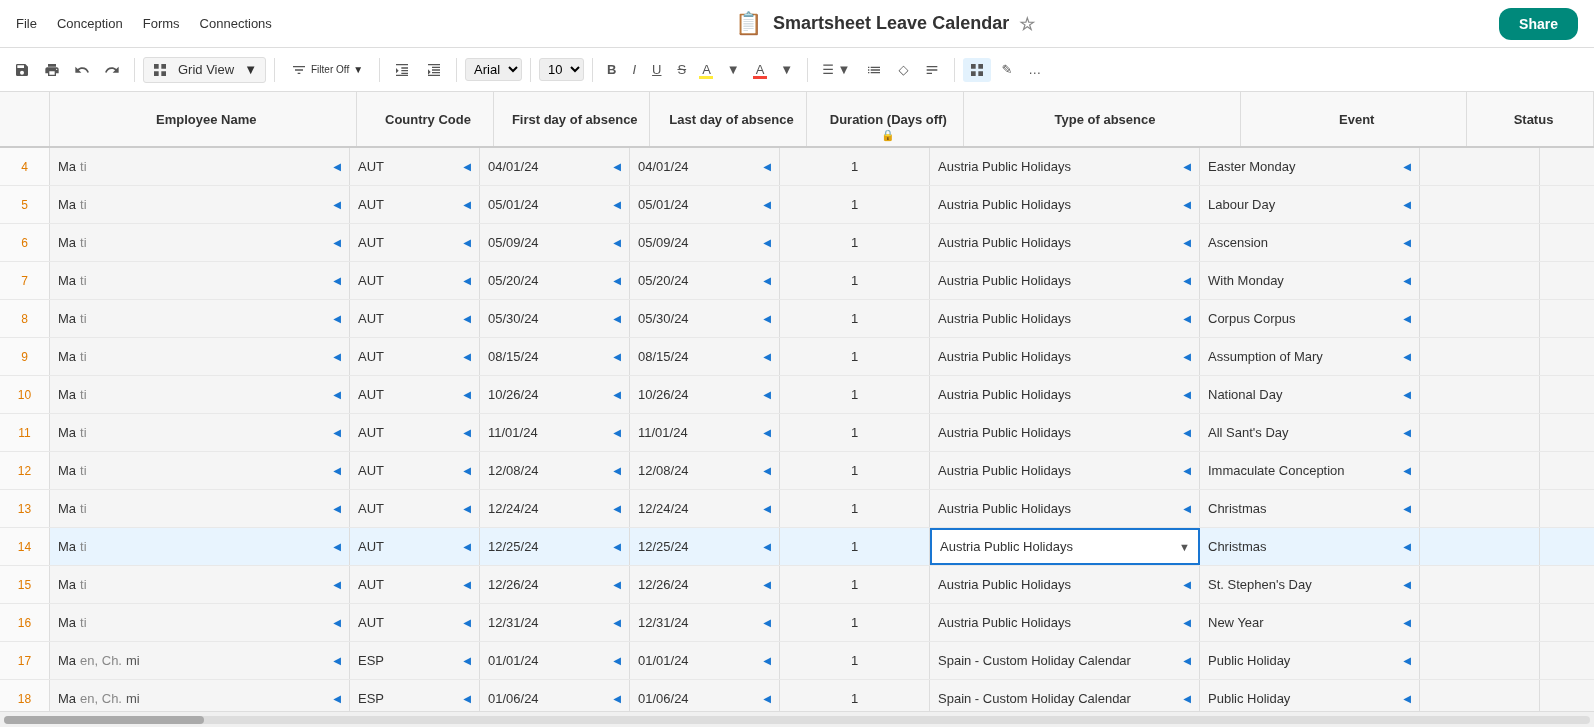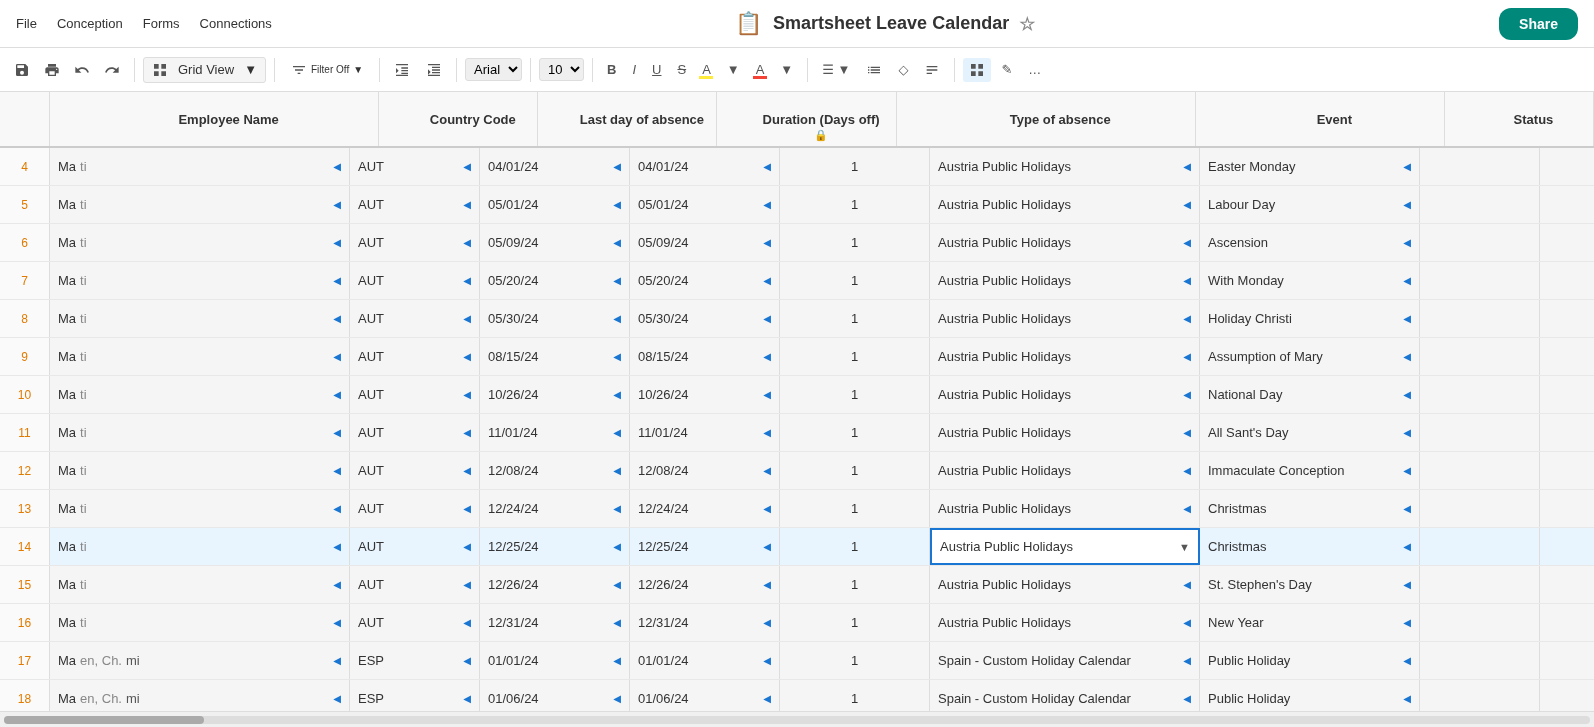--- a/index.html
+++ b/index.html
@@ -285,20 +285,23 @@
 <div class="grid-container">
 
   <div class="grid-header">
     <div class="row-num-cell"></div>
     <div class="header-cell col-employee">
       <span>Employee Name</span>
     </div>
     <div class="header-cell col-country">
       <span>Country Code</span>
     </div>
+    <div class="header-cell col-first">
+      <span>First day of absence</span>
+    </div>
     <div class="header-cell col-last">
       <span>Last day of absence</span>
     </div>
     <div class="header-cell col-duration">
       <span>Duration (Days off)</span>
       <span class="lock-icon">🔒</span>
     </div>
     <div class="header-cell col-type">
       <span>Type of absence</span>
     </div>
@@ -472,21 +475,21 @@
       <span class="arrow-indicator">◀</span>
     </div>
     <div class="cell col-duration cell-center">
       <span>1</span>
     </div>
     <div class="cell col-type ">
       <span>Austria Public Holidays</span>
       <span class="arrow-indicator">◀</span>
     </div>
     <div class="cell col-event">
-      <span>Holiday Christi</span>
+      <span>Corpus Corpus</span>
       <span class="arrow-indicator">◀</span>
     </div>
     <div class="cell col-status">
       <span></span>
     </div>
   </div>
       <div class="grid-row">
     <div class="row-num">9</div>
     <div class="cell col-employee">
       <span style="color:#333">Ma</span>

